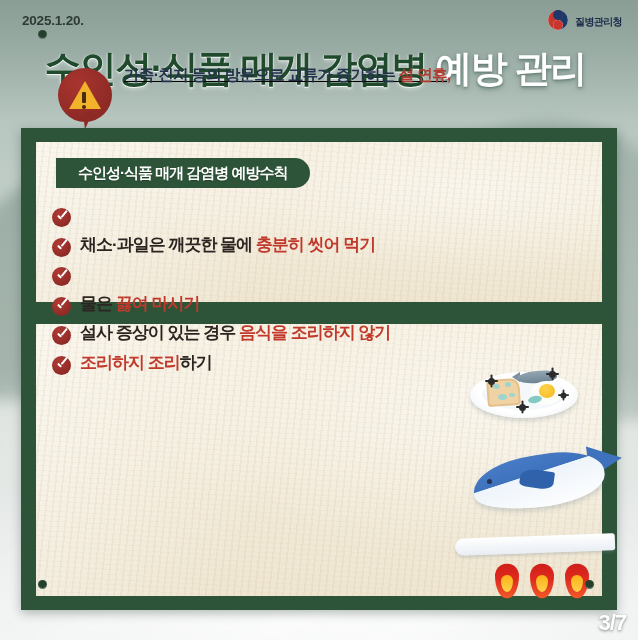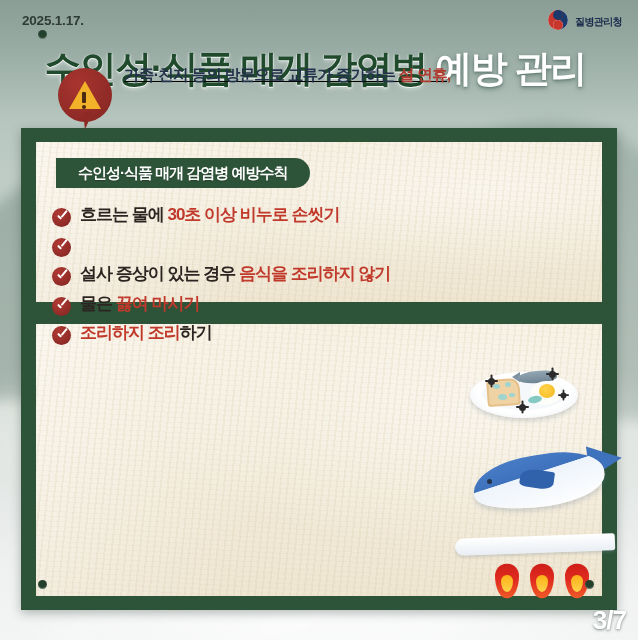--- a/index.html
+++ b/index.html
@@ -264,42 +264,42 @@
     background:linear-gradient(180deg,#ffd24a,#fbb017);
     border-radius:50% 50% 50% 50%/66% 66% 36% 36%;
     transform:rotate(180deg);
   }
   .fl1{ left:495px; top:565px; }
   .fl2{ left:530px; top:565px; }
   .fl3{ left:565px; top:565px; }
 
   .pageno{
     position:absolute; right:12px; bottom:4px; z-index:14;
-    color:#ffffff; font-size:26px; font-weight:700; letter-spacing:-1px;
+    color:#ffffff; font-size:22px; font-weight:700; letter-spacing:-1px;
     text-shadow:0 1px 3px rgba(40,60,50,.6);
   }
 </style>
 </head>
 <body>
 
 <div id="bg">
   <div class="bg-base"></div>
   <div class="bg-mtn m1"></div>
   <div class="bg-mtn m2"></div>
   <div class="bg-mtn m3"></div>
   <div class="bg-fog f1"></div>
   <div class="bg-fog f2"></div>
   <div class="bg-streak s1"></div>
   <div class="bg-streak s2"></div>
   <div class="bg-streak s3"></div>
   <div class="bg-top-dark"></div>
 </div>
 
 <div id="header">
-  <div class="date">2025.1.17.</div>
+  <div class="date">2025.1.20.</div>
 
   <div class="logo">
     <span>
       <svg width="22" height="22" viewBox="0 0 40 40">
         <circle cx="20" cy="20" r="18" fill="#ffffff"></circle>
         <path d="M20 2a18 18 0 0 1 0 36A9 9 0 0 0 20 20 9 9 0 0 1 20 2Z" fill="#1b3a6b"></path>
         <path d="M20 2a18 18 0 0 0 0 36A9 9 0 0 1 20 20 9 9 0 0 0 20 2Z" fill="#c8372d"></path>
         <circle cx="20" cy="11" r="9" fill="#1b3a6b"></circle>
         <circle cx="20" cy="29" r="9" fill="#c8372d"></circle>
         <path d="M11 29a9 9 0 0 0 18 0 9 9 0 0 1-18 0Z" fill="#c8372d"></path>
@@ -338,32 +338,35 @@
   </div>
 </div>
 
 <div id="banner">
   <span>수인성·식품 매개 감염병 예방수칙</span>
 </div>
 
 <div id="list">
   <div class="row">
     <div class="check"></div>
-    <div class="row-text"><span>흐르는 물에 </span><span class="hl">30초 이상 비누로 손씻기</span><span></span></div>
-  </div>
-  <div class="row">
-    <div class="check"></div>
+  </div>
+  <div class="row">
+    <div class="check"></div>
+    <div class="row-text"><span>채소·과일은 깨끗한 물에 </span><span class="hl">충분히 씻어 먹기</span><span></span></div>
+  </div>
+  <div class="row">
+    <div class="check"></div>
+  </div>
+  <div class="row">
+    <div class="check"></div>
+    <div class="row-text"><span>물은 </span><span class="hl">끓여 마시기</span><span></span></div>
   </div>
   <div class="row">
     <div class="check"></div>
     <div class="row-text"><span>설사 증상이 있는 경우 </span><span class="hl">음식을 조리하지 않기</span><span></span></div>
-  </div>
-  <div class="row">
-    <div class="check"></div>
-    <div class="row-text"><span>물은 </span><span class="hl">끓여 마시기</span><span></span></div>
   </div>
   <div class="row">
     <div class="check"></div>
     <div class="row-text"><span></span><span class="hl">조리하지 조리</span><span>하기</span></div>
   </div>
 </div>
 
 <div id="art">
   <div class="plate"></div>
   <div class="plate-in"></div>

